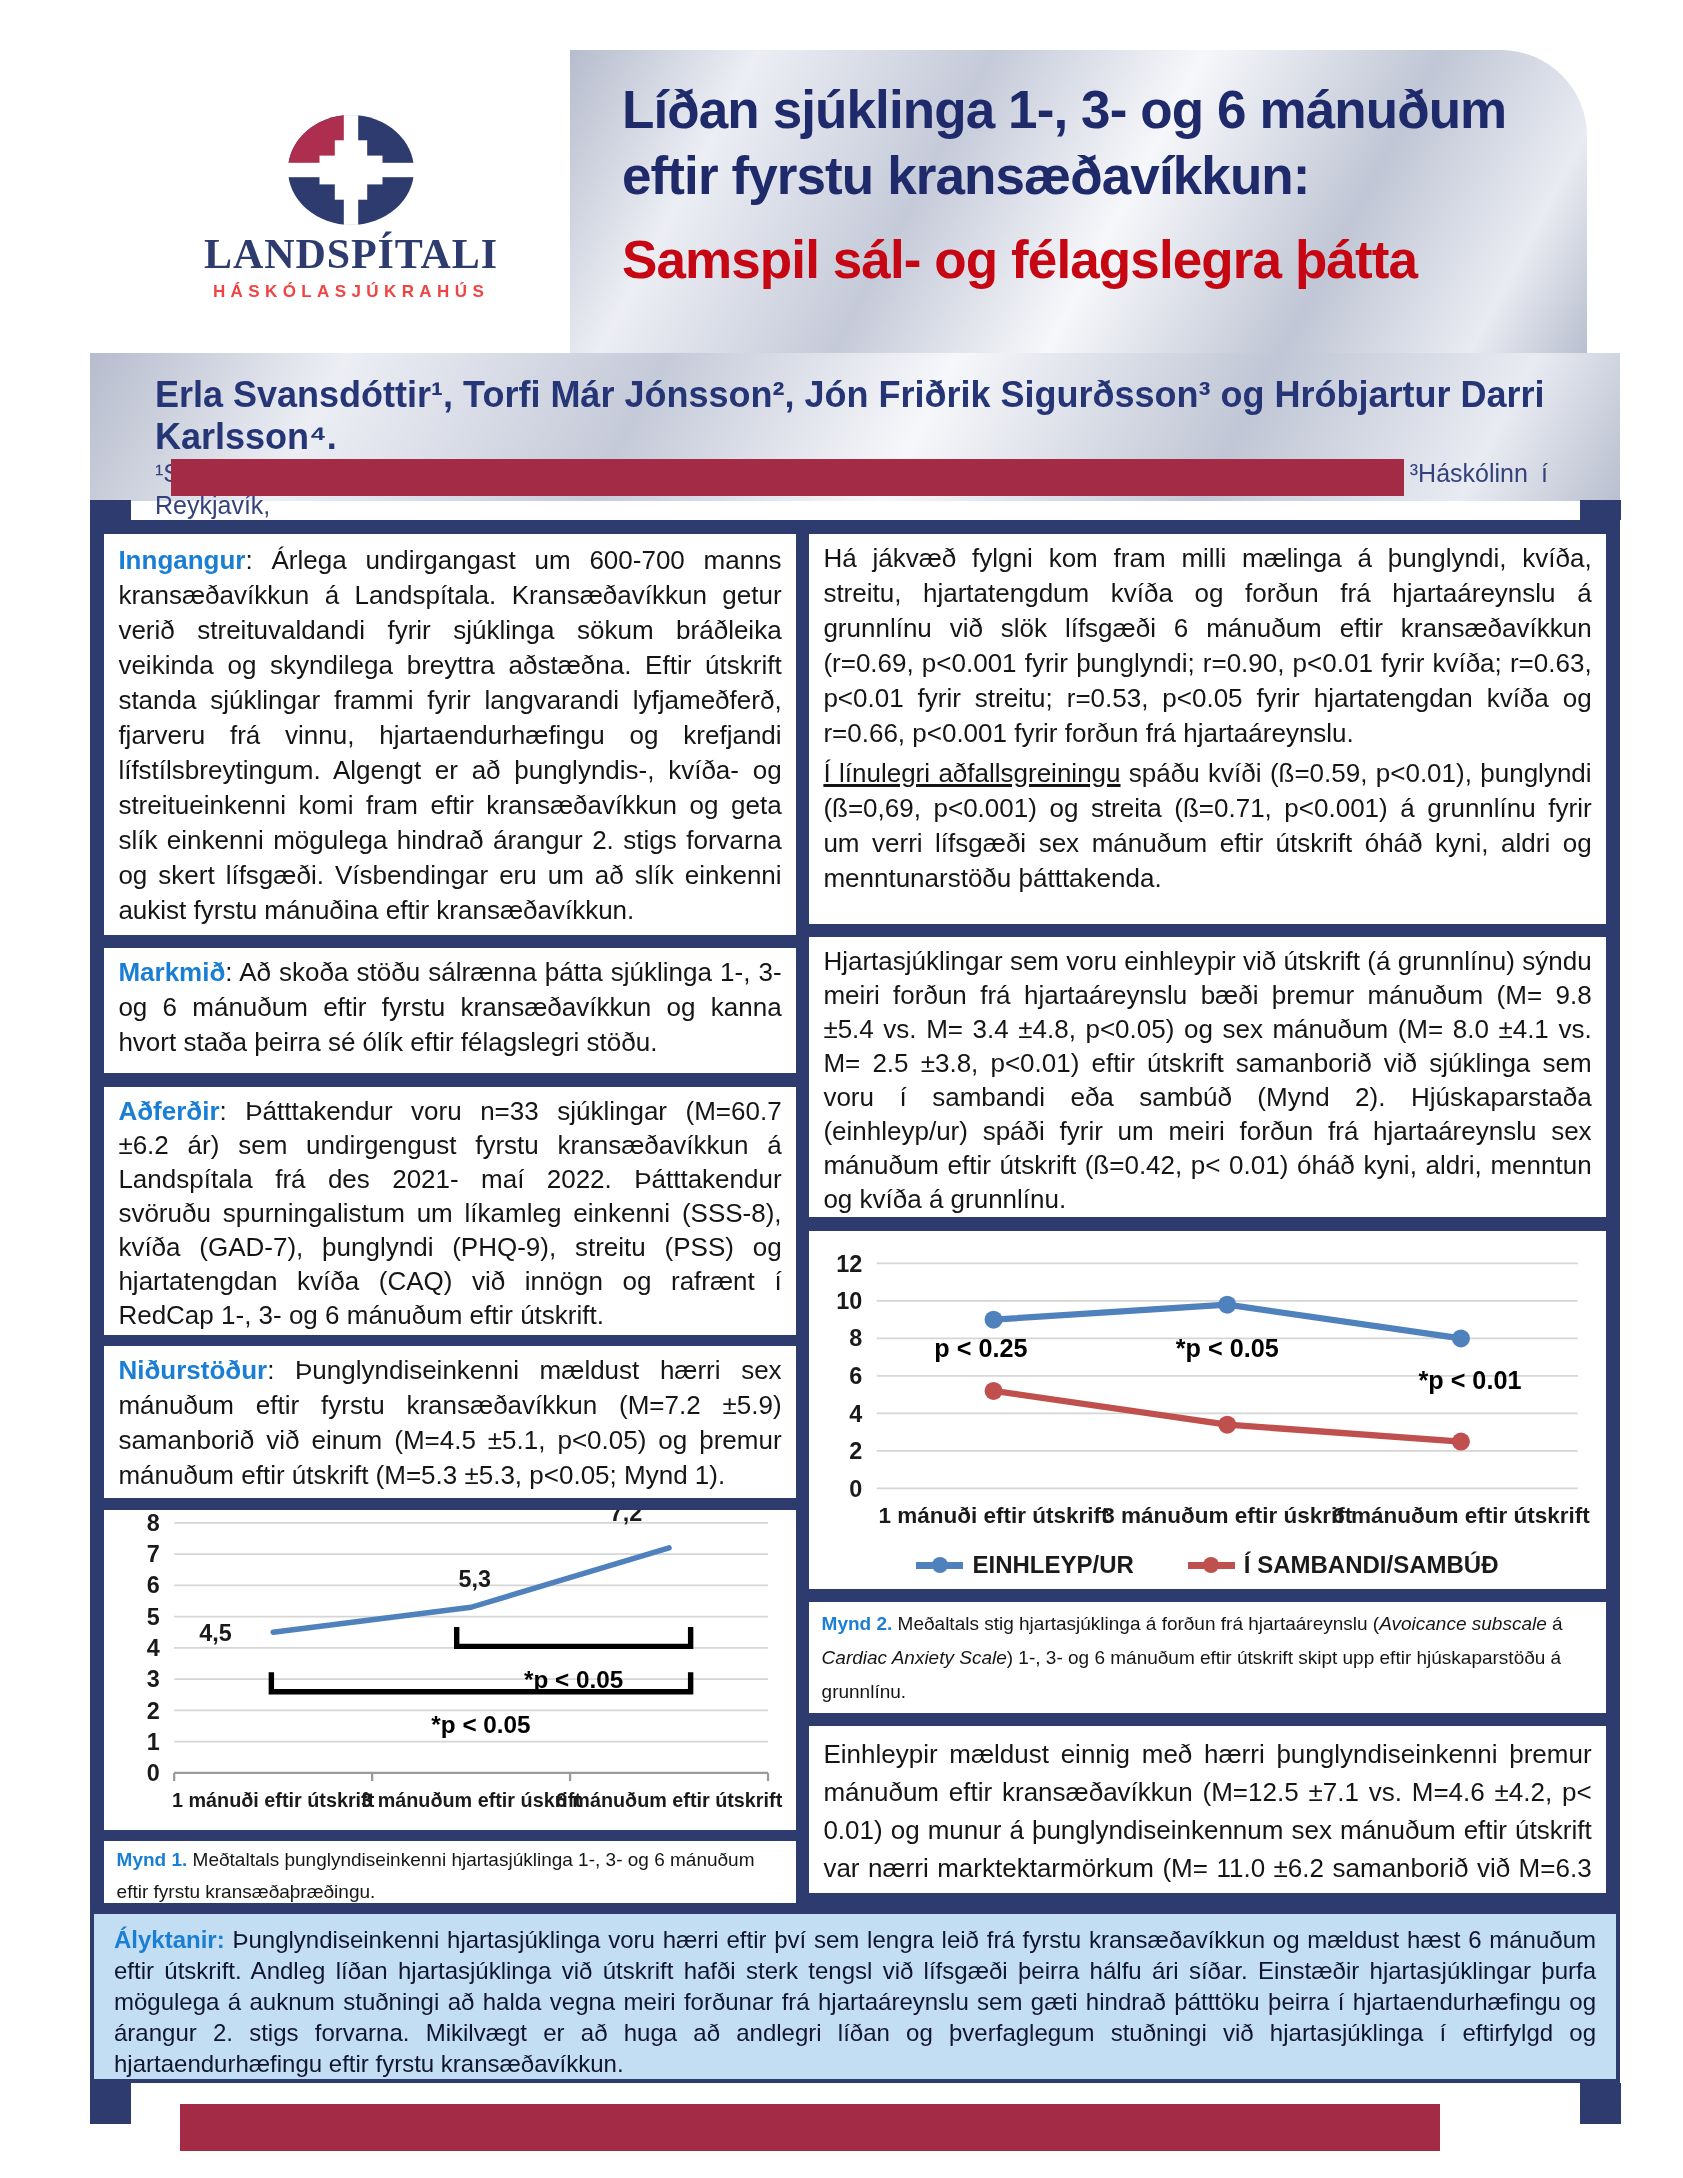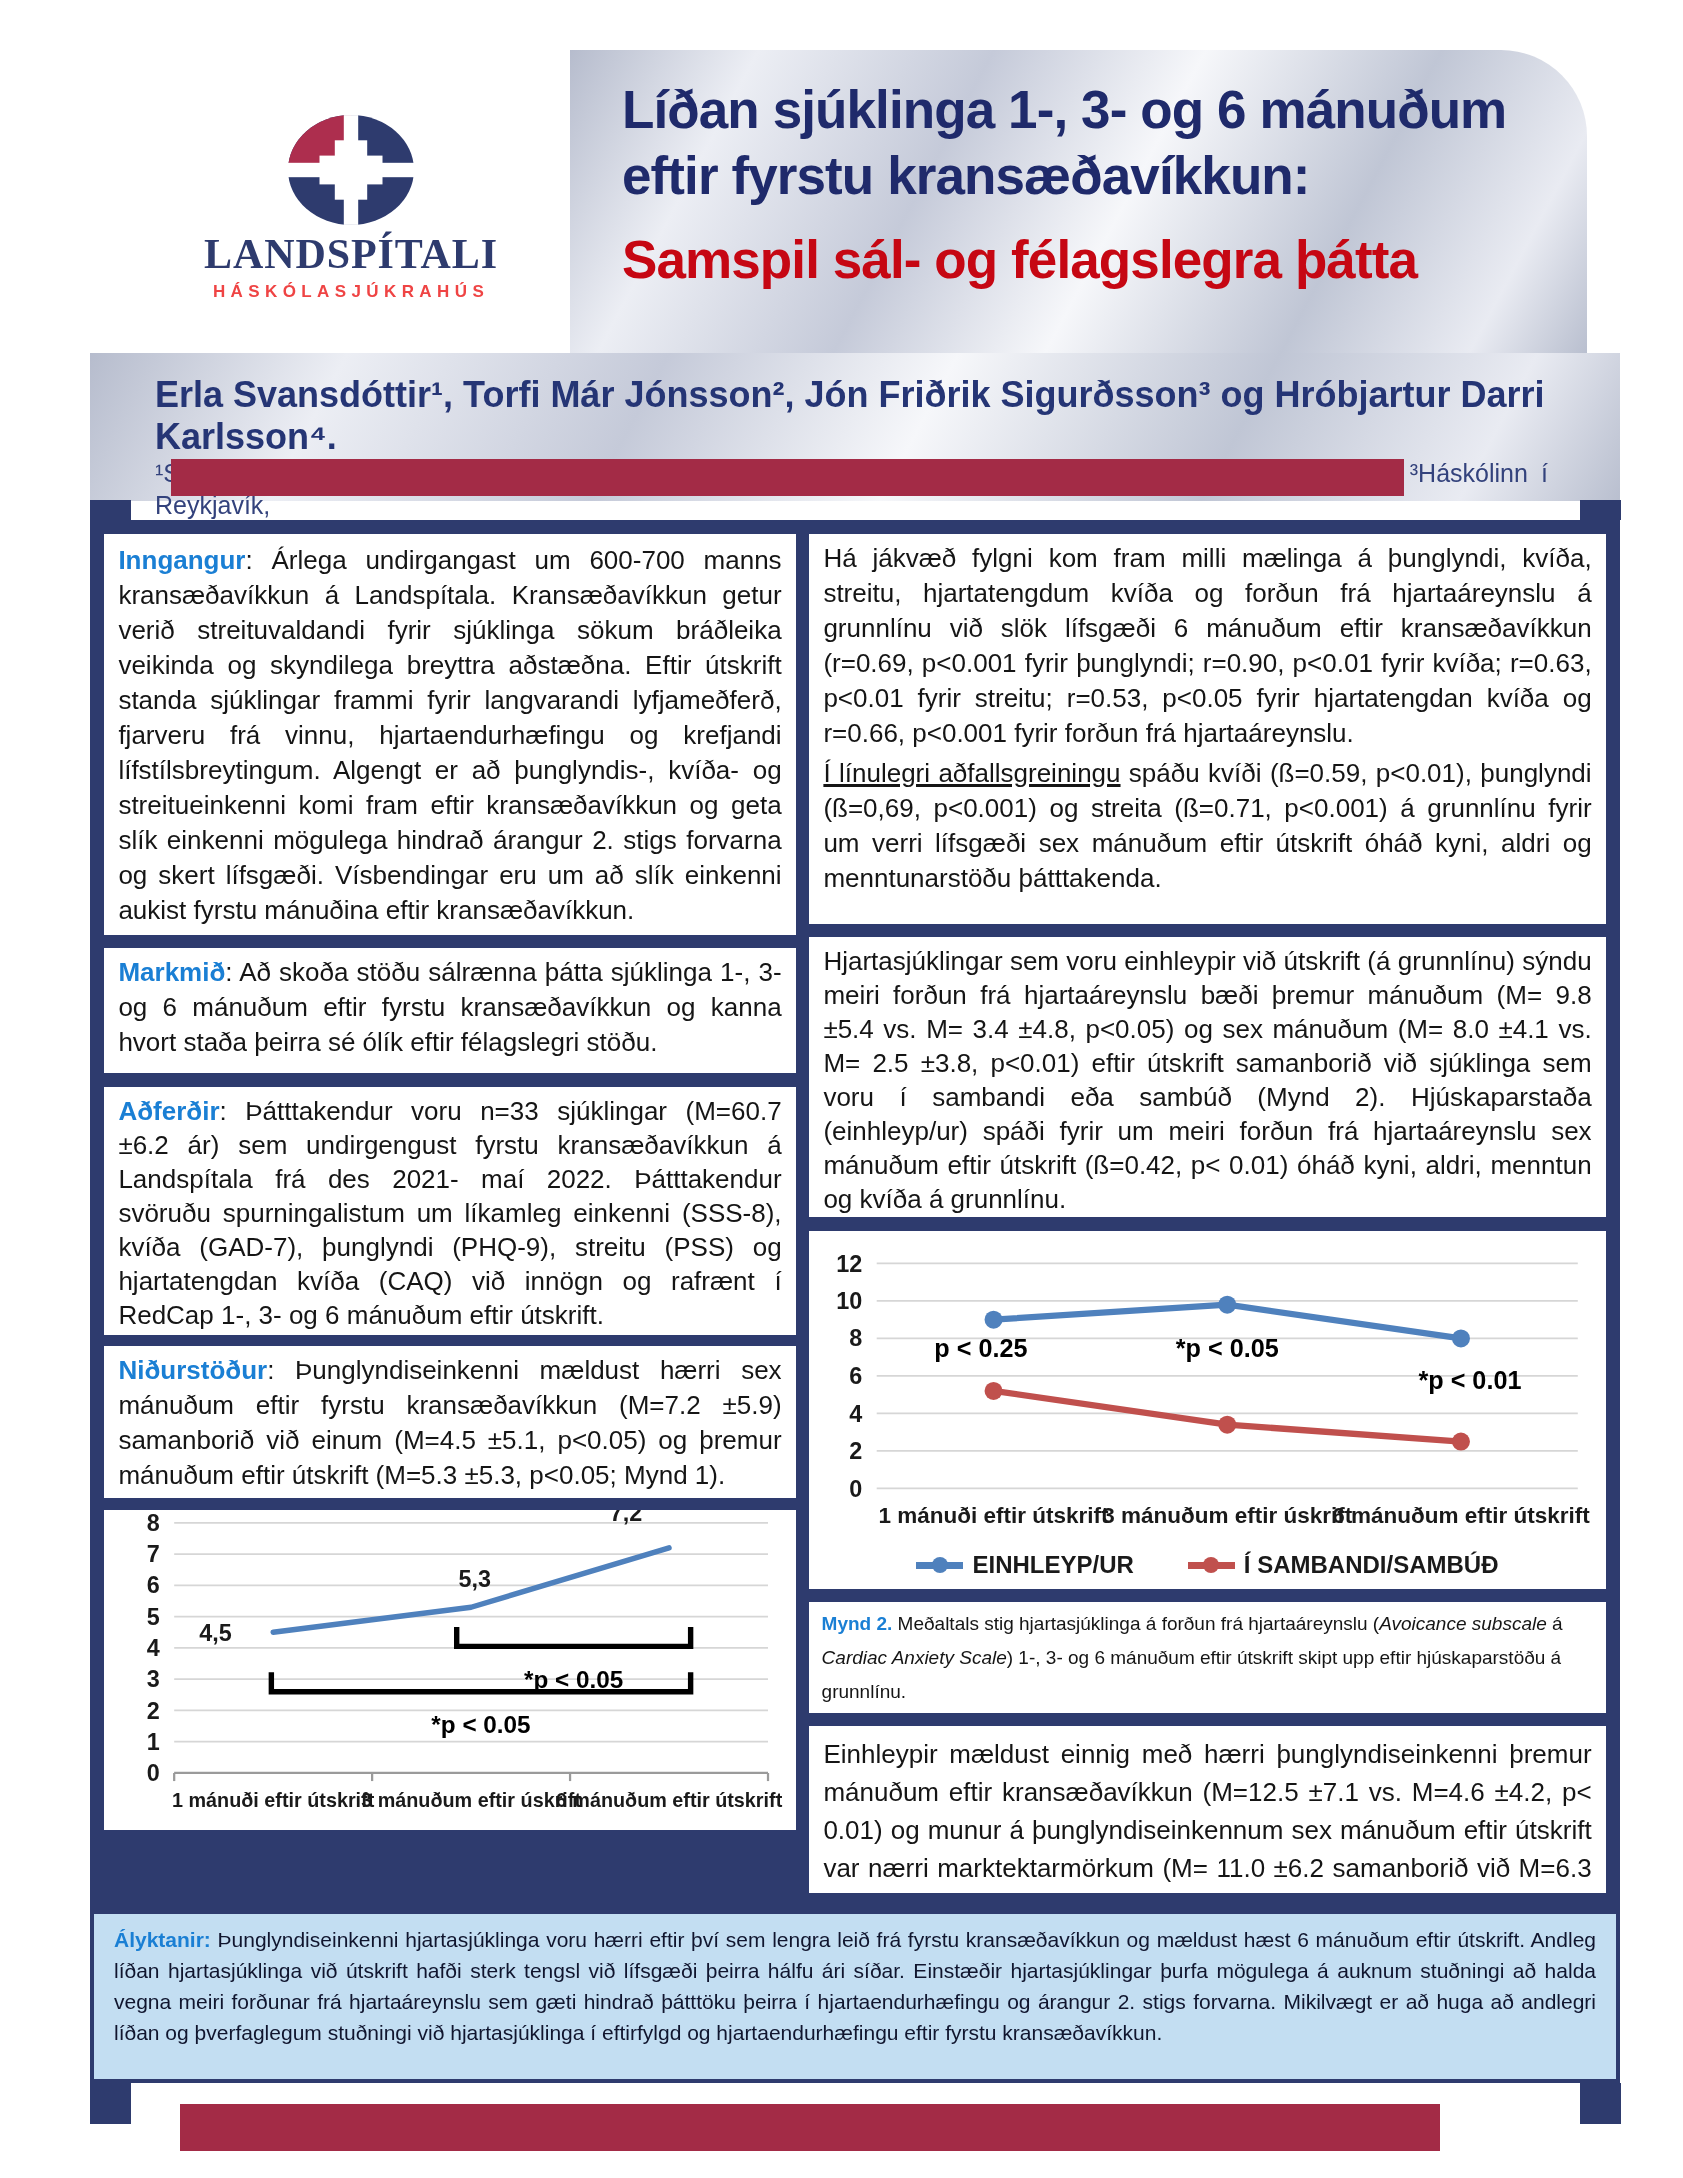--- a/index.html
+++ b/index.html
@@ -17,21 +17,21 @@
   .para + .para { margin-top:4.5px; }
   .ul { text-decoration:underline; text-decoration-thickness:2.7px; }
   .title-navy { color:#1f2a6b; font-weight:bold; font-size:53px; line-height:66px; letter-spacing:-0.9px; }
   .title-red  { color:#c60713; font-weight:bold; font-size:53px; line-height:66px; letter-spacing:-0.9px; margin-top:18px; }
   .authors-line { font-size:36px; font-weight:bold; color:#253575;margin-top:12px; }
   .affil { font-size:25px; font-weight:400; color:#33427c; line-height:31.5px; text-align:justify; }
   .logo-word { font-family:"Liberation Serif", serif; font-weight:bold; color:#2e3b6e;
                font-size:42px; letter-spacing:0.9px; text-align:center; }
   .logo-sub  { font-weight:bold; color:#ef4444; font-size:17px; letter-spacing:5.4px; text-align:center; }
   .caption { font-size:19px; line-height:32px; color:#151515; text-align:left; }
-  .alyk { font-size:21px; line-height:31px; color:#10152e; text-align:justify; }
+  .alyk { font-size:24px; line-height:31px; color:#10152e; text-align:justify; }
   .alyk-box { background:#c3def2; border:4.5px solid #2e3b6e; }
   svg text { font-family:"Liberation Sans", sans-serif; }
   .chart-box { padding:0; }
   .chart-box svg { display:block; }
   .legend { display:flex; justify-content:center; align-items:center; gap:54px; height:38px; }
   .legend-item { display:flex; align-items:center; gap:9px; }
   .lmark { position:relative; width:47px; height:18px; display:inline-block; }
   .lbar { position:absolute; left:0; top:6.3px; width:47px; height:6.3px; }
   .ldot { position:absolute; left:15.3px; top:0.9px; width:16px; height:16px; border-radius:50%; }
   .ltext { font-size:24px; font-weight:bold; color:#1a1a1a; }
@@ -121,20 +121,23 @@
         <text x="522" y="197.26250000000002" text-anchor="middle" font-size="27" font-weight="bold" fill="#000">*p &lt; 0.05</text>
         <path d="M 186 180.105 L 186 201.65 L 652 201.65 L 652 180.105" fill="none" stroke="#000" stroke-width="6"></path>
         <text x="419" y="247.65" text-anchor="middle" font-size="27" font-weight="bold" fill="#000">*p &lt; 0.05</text>
         <polyline points="188,135.625 408,107.825 628,41.8" fill="none" stroke="#4f81bd" stroke-width="6" stroke-linejoin="round" stroke-linecap="round"></polyline>
         <text x="106" y="145.625" font-size="26" font-weight="bold" fill="#1a1a1a">4,5</text>
         <text x="394" y="85.825" font-size="26" font-weight="bold" fill="#1a1a1a">5,3</text>
         <text x="562" y="11.799999999999997" font-size="26" font-weight="bold" fill="#1a1a1a">7,2</text>
       </svg>
   </div>
 
+  <div class="abs box caption" style="left:101px;top:1838px;width:698px;height:68px;padding:2.7px 12.6px;">
+    <span class="lead">Mynd 1.</span><span> Meðtaltals þunglyndiseinkenni hjartasjúklinga 1-, 3- og 6 mánuðum eftir fyrstu kransæðaþræðingu.</span>
+  </div>
 
   <div class="abs box body-text" style="left:806px;top:531px;width:803px;height:396px;padding:7.2px 14.4px;">
     <div class="para">Há jákvæð fylgni kom fram milli mælinga á þunglyndi, kvíða, streitu, hjartatengdum kvíða og forðun frá hjartaáreynslu á grunnlínu við slök lífsgæði 6 mánuðum eftir kransæðavíkkun (r=0.69, p&lt;0.001 fyrir þunglyndi; r=0.90, p&lt;0.01 fyrir kvíða; r=0.63, p&lt;0.01 fyrir streitu; r=0.53, p&lt;0.05 fyrir hjartatengdan kvíða og r=0.66, p&lt;0.001 fyrir forðun frá hjartaáreynslu.</div>
     <div class="para"><span class="ul">Í línulegri aðfallsgreiningu</span><span> spáðu kvíði (ß=0.59, p&lt;0.01), þunglyndi (ß=0,69, p&lt;0.001) og streita (ß=0.71, p&lt;0.001) á grunnlínu fyrir um verri lífsgæði sex mánuðum eftir útskrift óháð kyni, aldri og menntunarstöðu þátttakenda.</span></div>
   </div>
 
   <div class="abs box body-text tight" style="left:806px;top:934px;width:803px;height:286px;padding:7.2px 14.4px;">
     <span>Hjartasjúklingar sem voru einhleypir við útskrift (á grunnlínu) sýndu meiri forðun frá hjartaáreynslu bæði þremur mánuðum (M= 9.8 ±5.4 vs. M= 3.4 ±4.8, p&lt;0.05) og sex mánuðum (M= 8.0 ±4.1 vs. M= 2.5 ±3.8, p&lt;0.01) eftir útskrift samanborið við sjúklinga sem voru í sambandi eða sambúð (Mynd 2). Hjúskaparstaða (einhleyp/ur) spáði fyrir um meiri forðun frá hjartaáreynslu sex mánuðum eftir útskrift (ß=0.42, p&lt; 0.01) óháð kyni, aldri, menntun og kvíða á grunnlínu.</span>
   </div>
 

